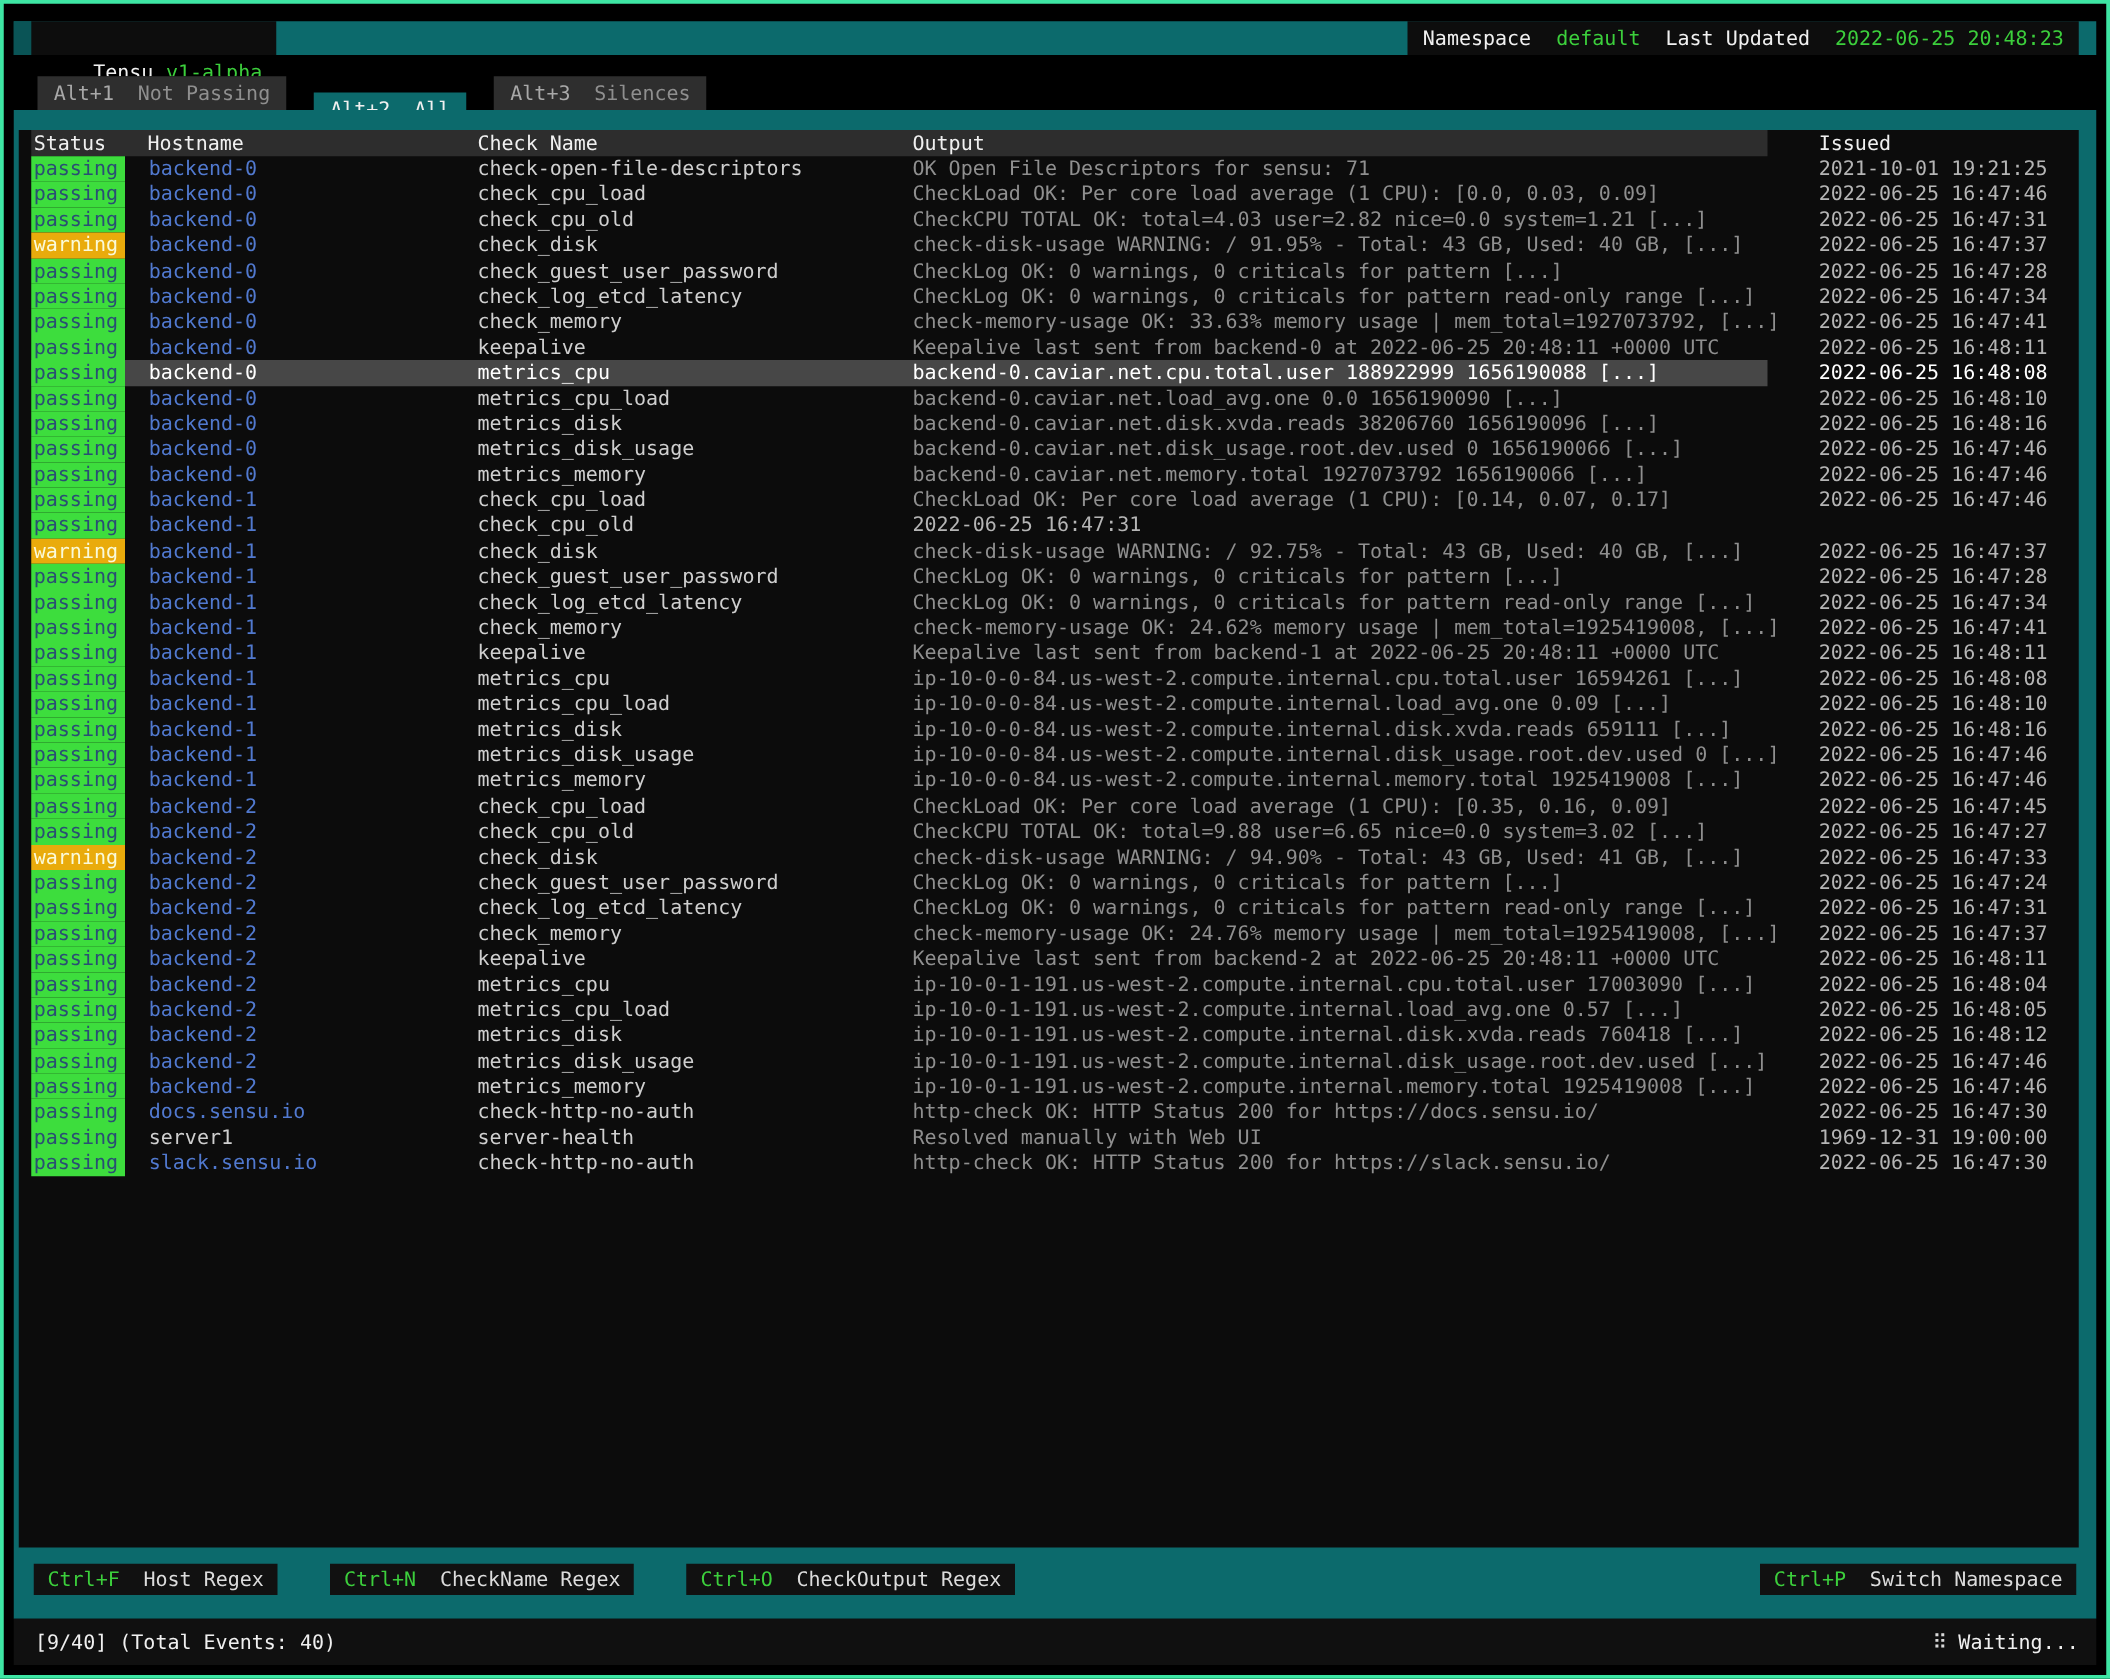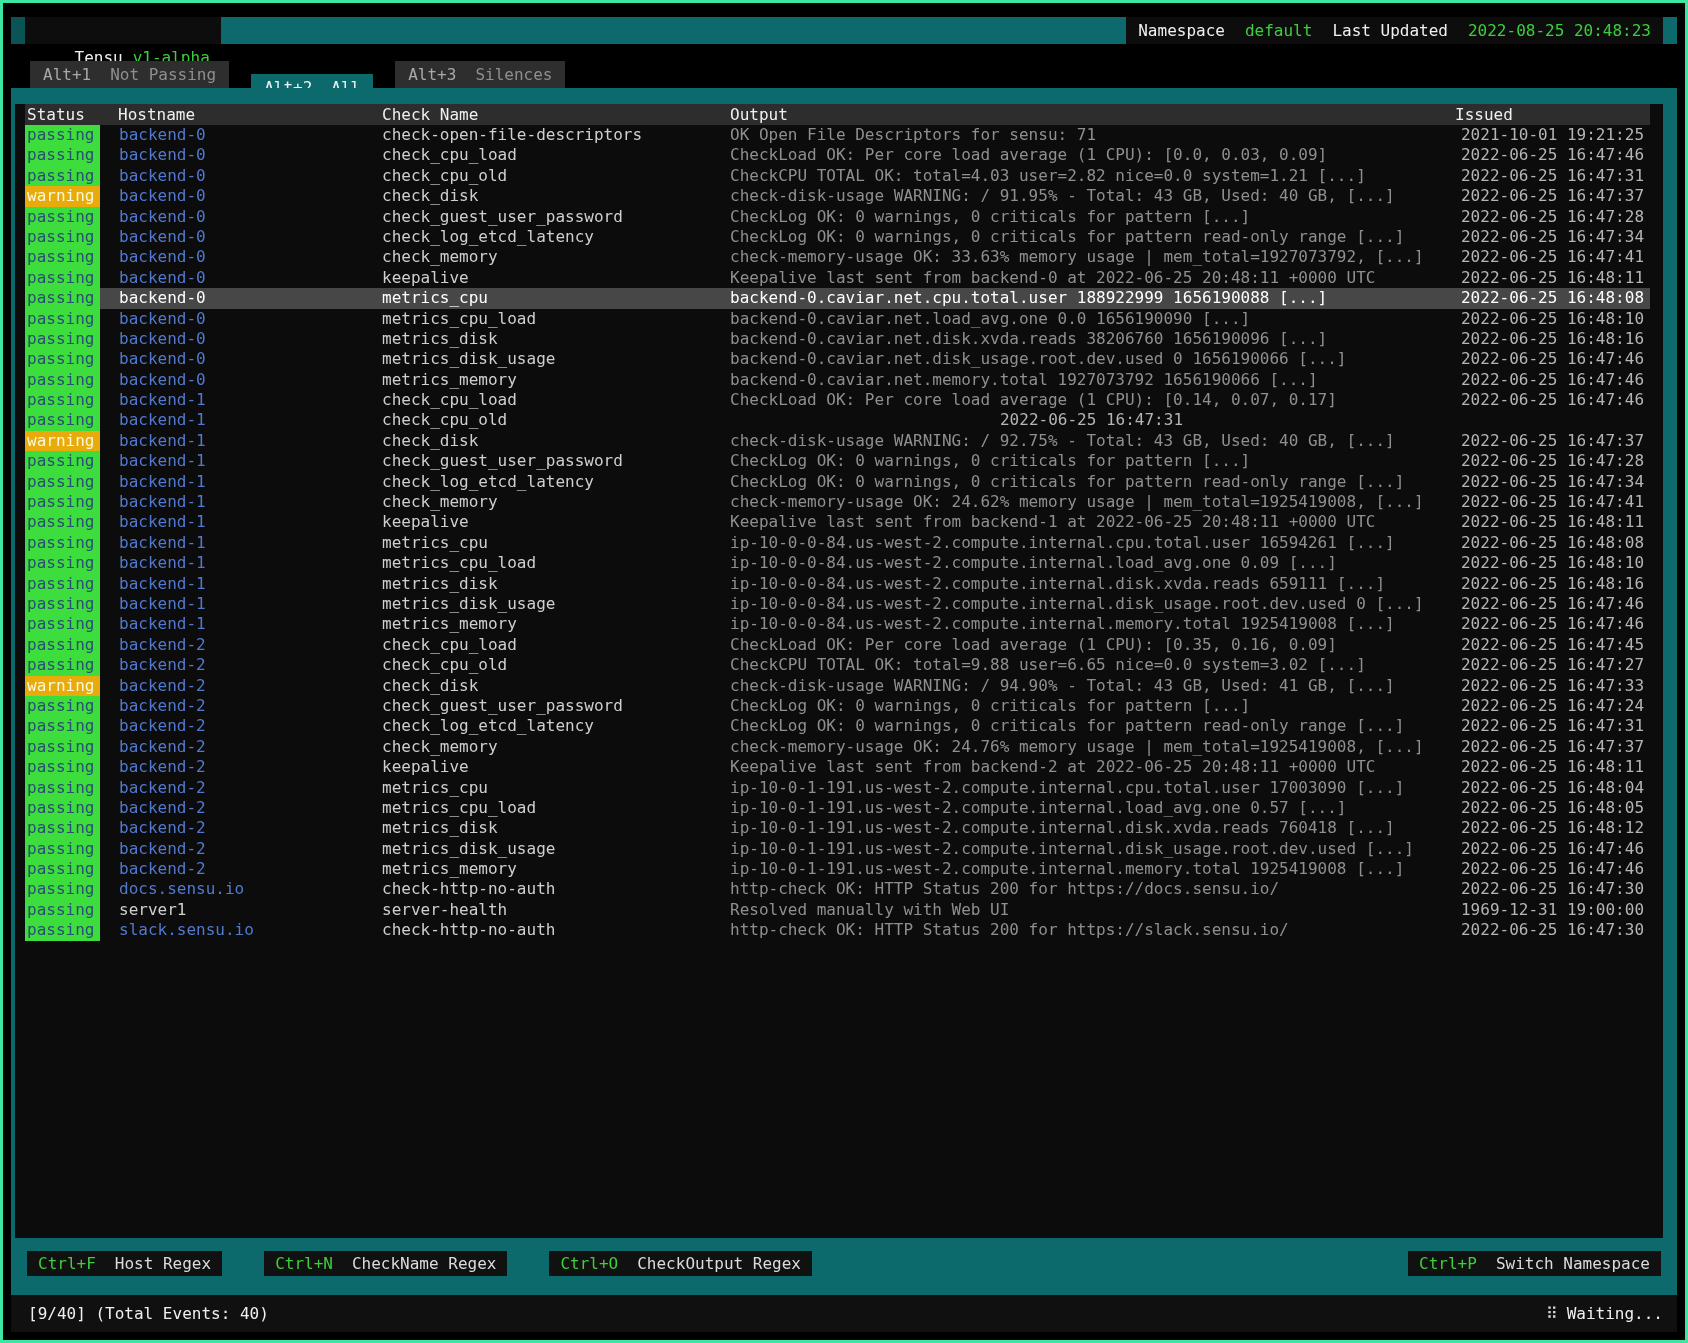--- a/index.html
+++ b/index.html
@@ -36,29 +36,29 @@
   
   .tabsrow{height:27px;line-height:27px;margin-top:17px;display:flex;gap:22px;padding-left:19px;background:var(--page_black);}
   .tab{background:var(--tab_gray);padding:0 13px;display:flex;gap:19px;white-space:pre;cursor:default;}
   .tab .tkey{color:var(--key_fg);}
   .tab .tlabel{color:var(--dim_fg);}
   .tab.active{background:var(--teal);margin-top:13px;}
   .tab.active .tkey,.tab.active .tlabel{color:var(--white);}
   
   .frame{flex:1;background:var(--teal);padding:16px 14px 0 4px;display:flex;flex-direction:column;min-height:0;}
   .table-area{flex:1;background:var(--panel_black);padding:0 0 0 10px;overflow:hidden;}
-  .thead,.trow{display:grid;grid-template-columns:75px 280px 348px 725px 197px;width:1625px;}
+  .thead,.trow{display:grid;grid-template-columns:75px 280px 348px 725px 197px;width:1389px;}
   .thead{background:var(--header_gray);height:21px;line-height:21px;color:var(--white);}
   .trow{height:20.4px;line-height:20.4px;}
   .cell{white-space:pre;overflow:hidden;padding-left:2px;}
   .cell.host{padding-left:19px;color:var(--host_blue);}
   .cell.host.plain{color:var(--check_fg);}
   .cell.check{color:var(--check_fg);}
   .cell.output{color:var(--output_fg);}
-  .cell.issued{color:var(--issued_fg);text-align:center;}
+  .cell.issued{color:var(--issued_fg);}
   .cell.status{width:75px;}
   .cell.status.passing{background:var(--passing_bg);color:var(--passing_fg);}
   .cell.status.warning{background:var(--warning_bg);color:var(--warning_fg);}
   .trow.selected{background:var(--selected_gray);}
   .trow.selected .cell.host,.trow.selected .cell.check,
   .trow.selected .cell.output,.trow.selected .cell.issued{color:#ffffff;}
   
   .actions{height:57px;display:flex;align-items:center;padding:0 2px 6px 12px;gap:42px;}
   .action-btn{background:#111;padding:3px 11px;display:flex;gap:19px;white-space:pre;cursor:default;}
   .action-btn .akey{color:var(--accent_green);}
@@ -76,21 +76,21 @@
 <div class="titlebar">
   <div class="title-lead"></div>
   <div class="title-box">
     <span class="title-app">Tensu</span><span class="title-version">v1-alpha</span>
   </div>
   <div class="title-fill"></div>
   <div class="ns-box">
     <span class="ns-label">Namespace</span>
     <span class="ns-value">default</span>
     <span class="ns-label">Last Updated</span>
-    <span class="ns-value">2022-08-25 20:48:23</span>
+    <span class="ns-value">2022-06-25 20:48:23</span>
   </div>
 </div>
 
 <div class="tabsrow">
   <div class="tab">
     <span class="tkey">Alt+1</span>
     <span class="tlabel">Not Passing</span>
   </div>
   <div class="tab active">
     <span class="tkey">Alt+2</span>

